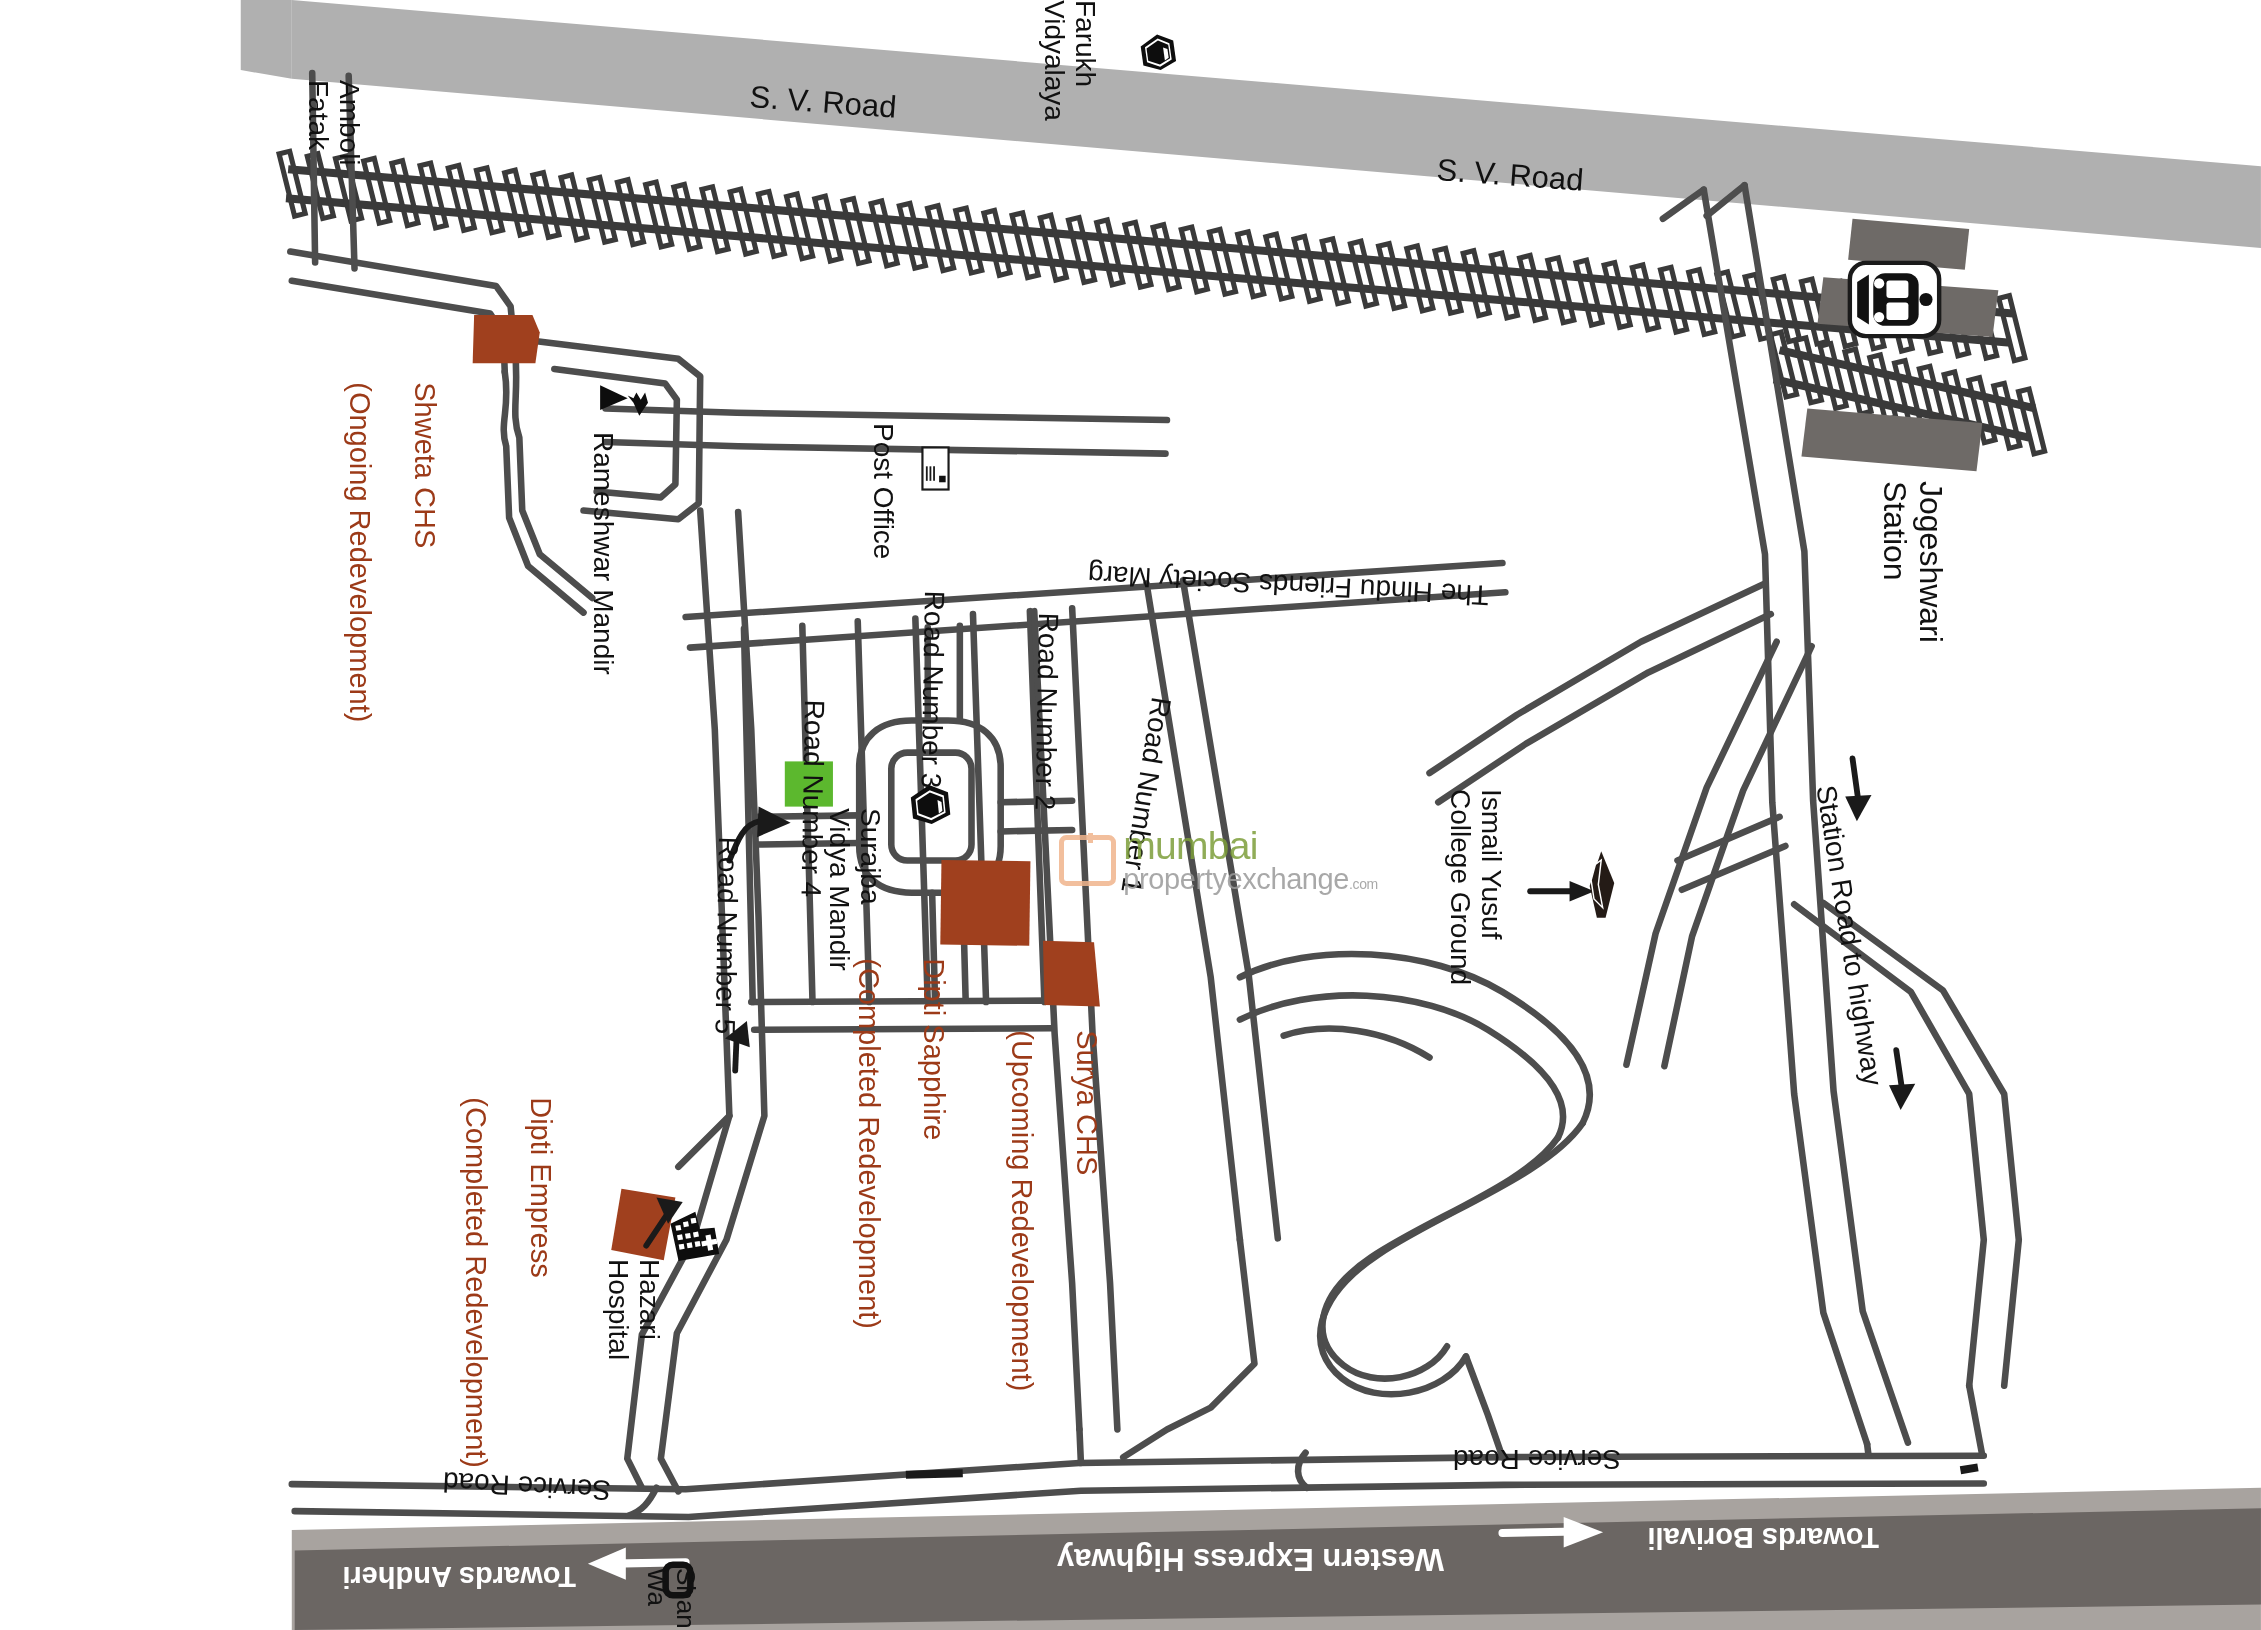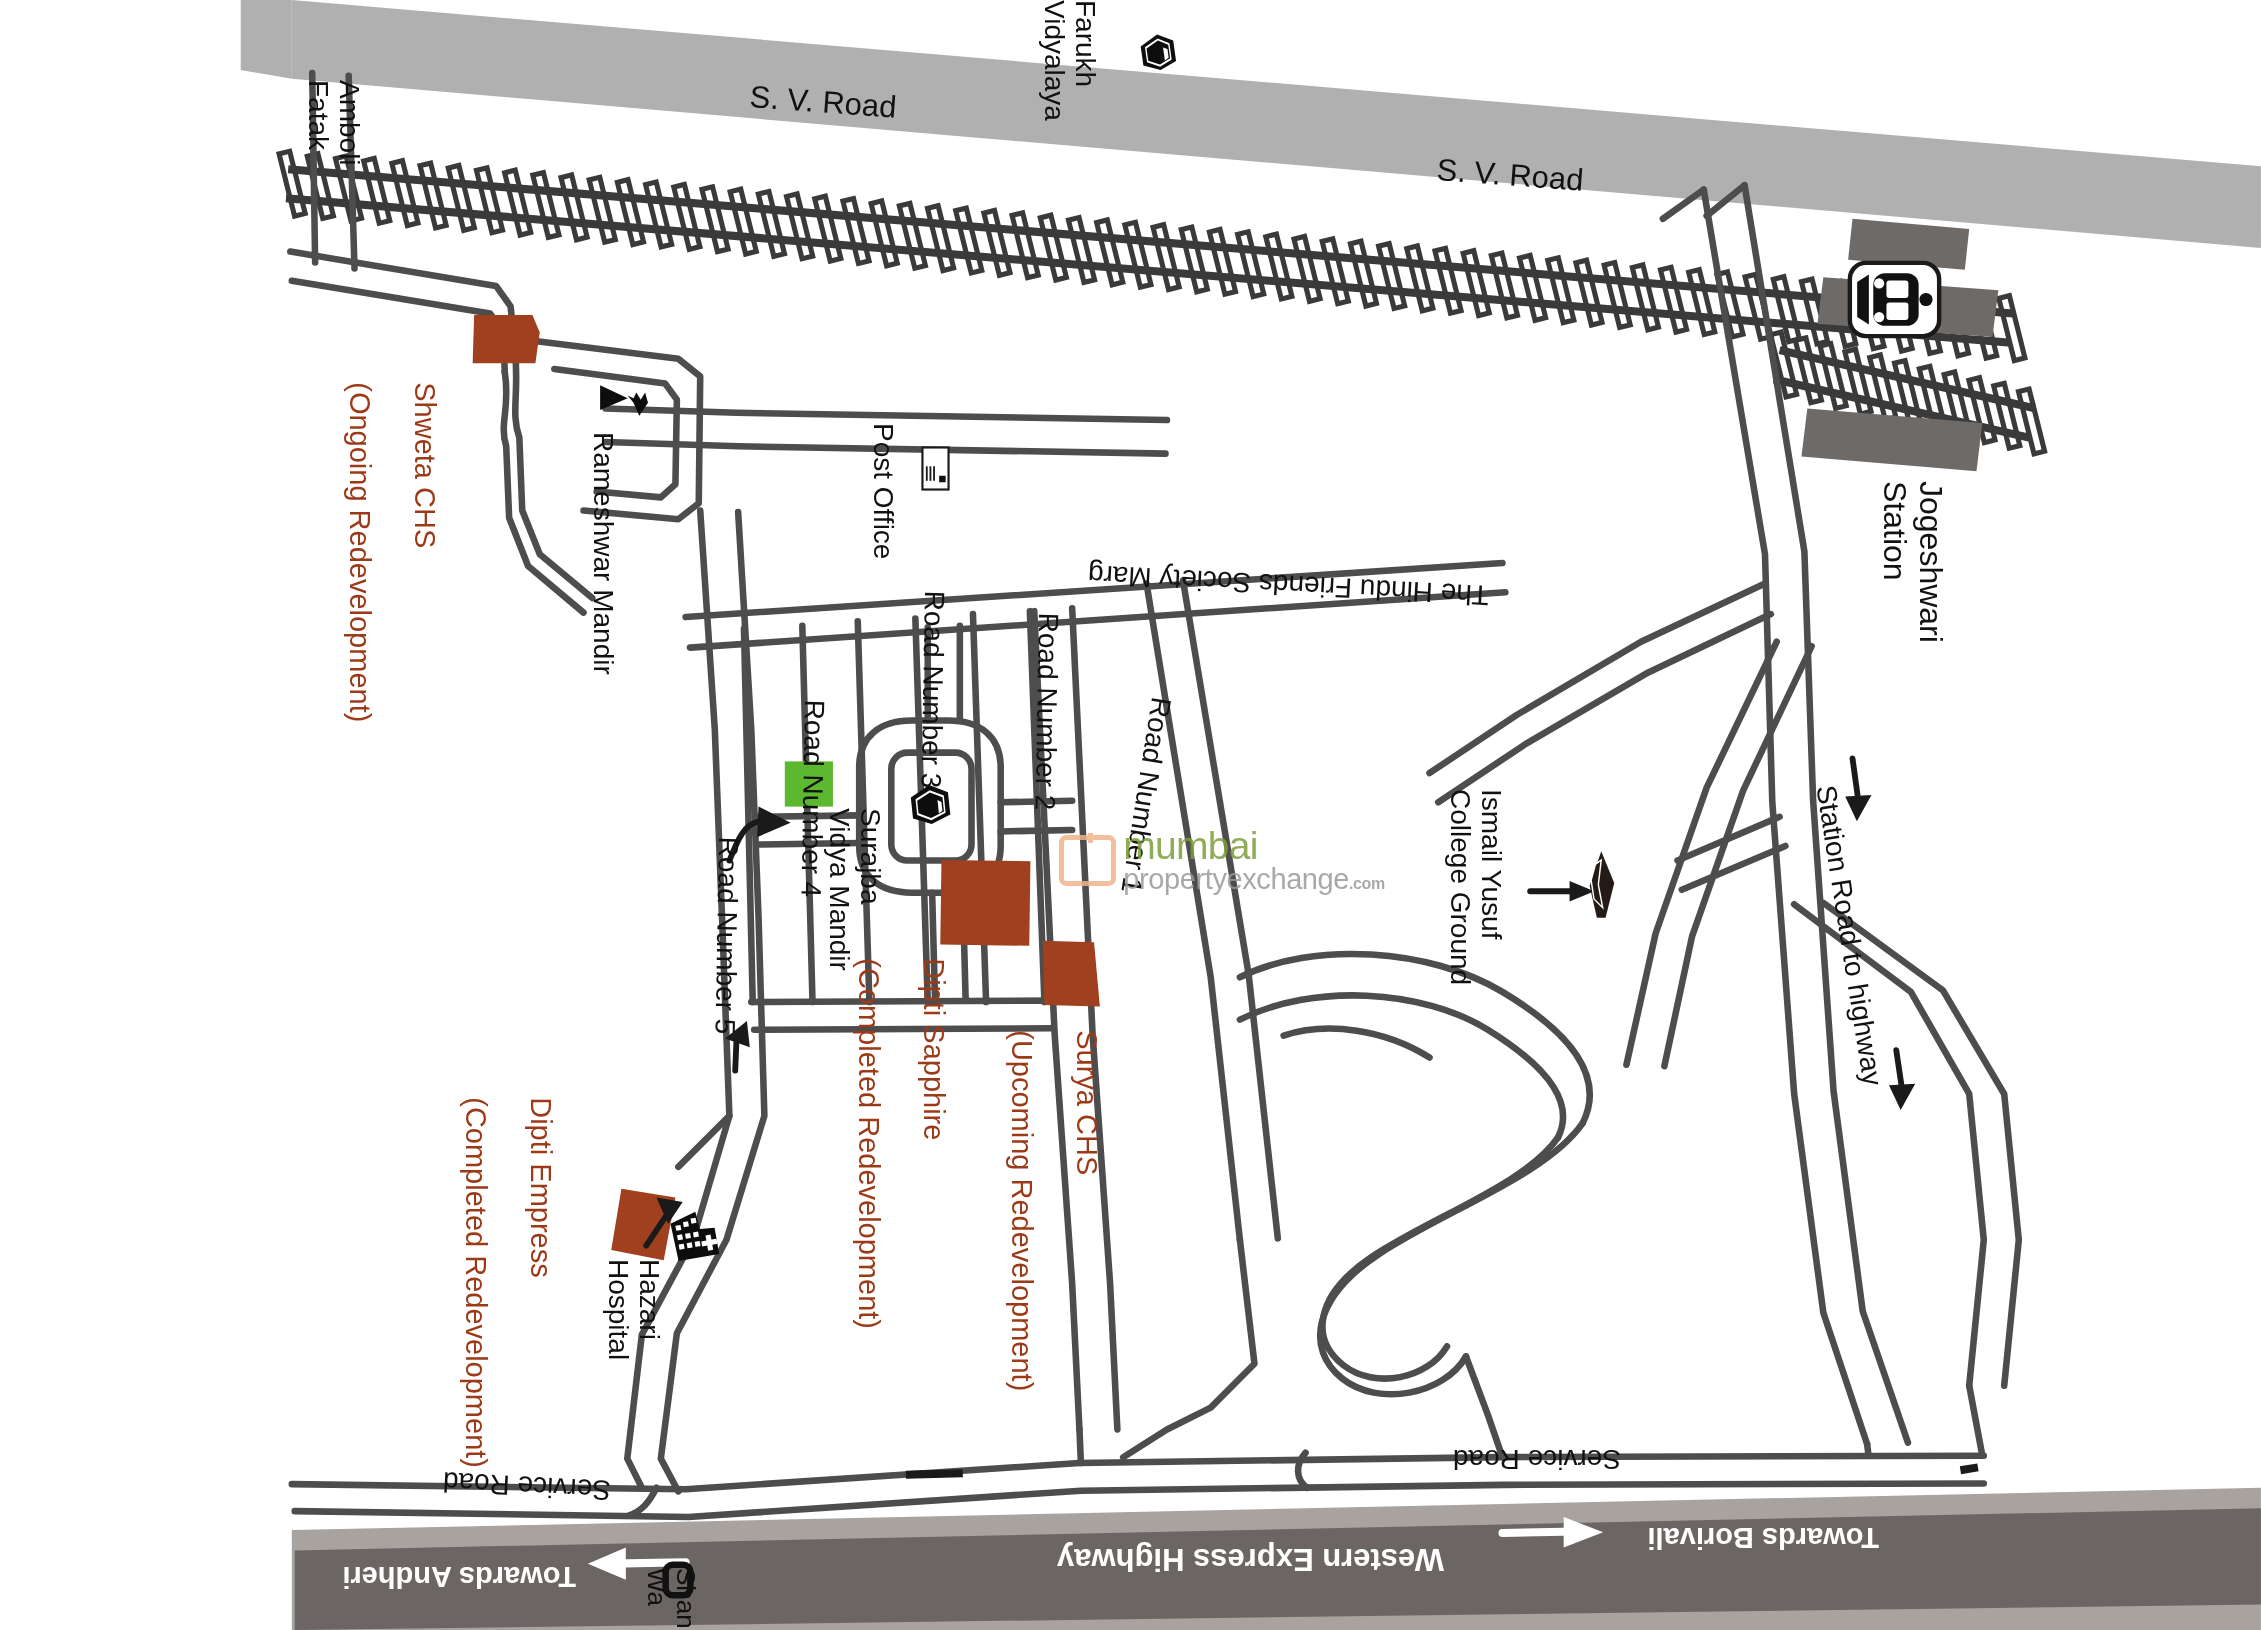--- a/index.html
+++ b/index.html
@@ -38,21 +38,21 @@
     box-sizing:border-box;
     margin-right:7.3px;
     position:relative;
   }
   #wm-logo:after{
     content:"";position:absolute;left:50%;top:-6.6px;width:5.1px;height:10.2px;background:#f0b48c;
   }
   #wm-text{display:flex;flex-direction:column;line-height:1;}
   #wm-line1{font-size:39px;color:#7d9e3a;letter-spacing:-0.7px;font-family:"Liberation Sans",sans-serif;}
   #wm-line2{font-size:29px;color:#9a9a9a;letter-spacing:-0.4px;font-family:"Liberation Sans",sans-serif;}
-  #wm-line2 .dotcom{font-size:16px;font-weight:bold;}
+  #wm-line2 .dotcom{font-size:14px;}
 </style>
 </head>
 <body>
 
 <div id="map-root">
 
   <svg id="map-svg" viewBox="0 0 3100 2235">
 
     <defs>
       <g id="sleeper">

